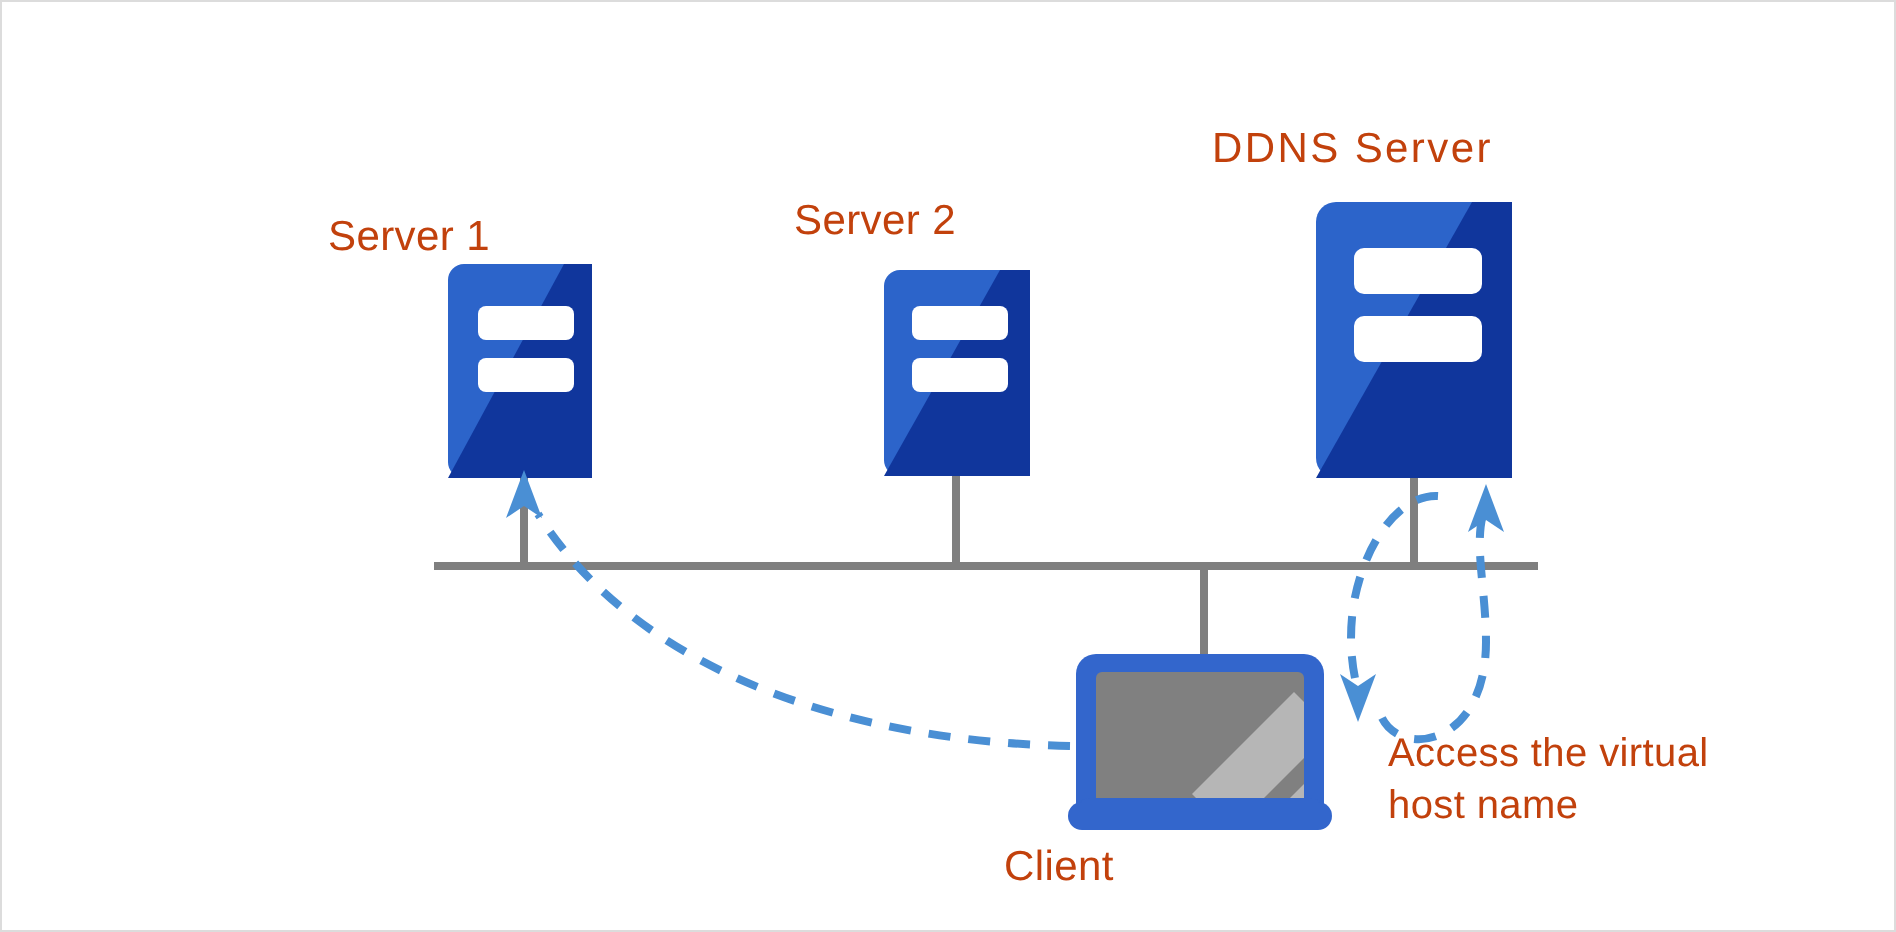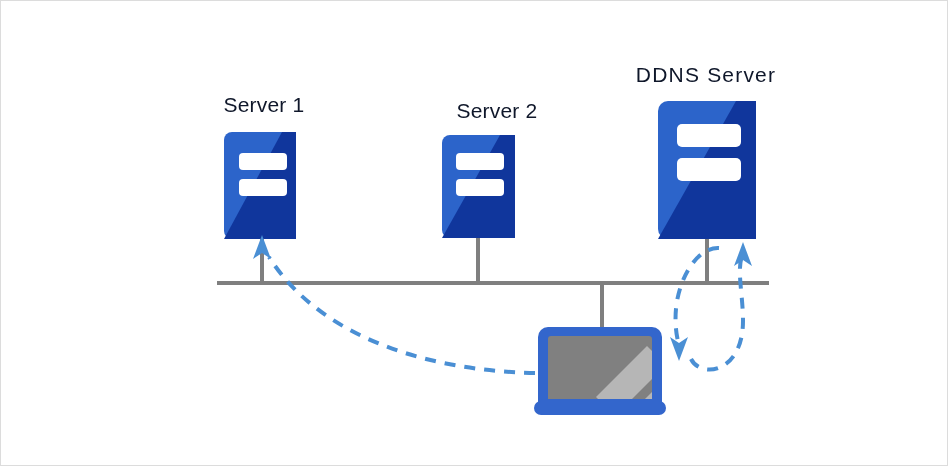--- a/index.html
+++ b/index.html
@@ -25,27 +25,27 @@
     left: 0;
     top: 0;
     width: 948px;
     height: 466px;
     display: block;
   }
   .node-label {
     position: absolute;
     font-family: "Liberation Sans", sans-serif;
     font-size: 21px;
-    color: #0f172a;
+    color: #c2410c;
     white-space: nowrap;
-    text-align: center;
+    text-align: left;
     line-height: 1.18;
     letter-spacing: 0.2px;
   }
-  #label-server1 { left: 163px; top: 92px; width: 200px; }
+  #label-server1 { left: 163px; top: 106px; width: 200px; }
   #label-server2 { left: 396px; top: 98px; width: 200px; }
   #label-ddns    { left: 605px; top: 62px; width: 200px; letter-spacing: 1.2px; }
   #label-client  { left: 501px; top: 421px; width: 200px; }
   #label-access  {
     left: 693px;
     top: 363px;
     width: 200px;
     font-size: 20px;
     line-height: 1.32;
   }
@@ -117,15 +117,20 @@
     </g>
 
   </svg>
 
   <div class="node-label" id="label-server1">Server 1</div>
 
   <div class="node-label" id="label-server2">Server 2</div>
 
   <div class="node-label" id="label-ddns">DDNS Server</div>
 
+  <div class="node-label" id="label-client">Client</div>
 
+  <div class="node-label" id="label-access">
+    <div>Access the virtual</div>
+    <div>host name</div>
+  </div>
 
 </div>
 
 </body></html>

